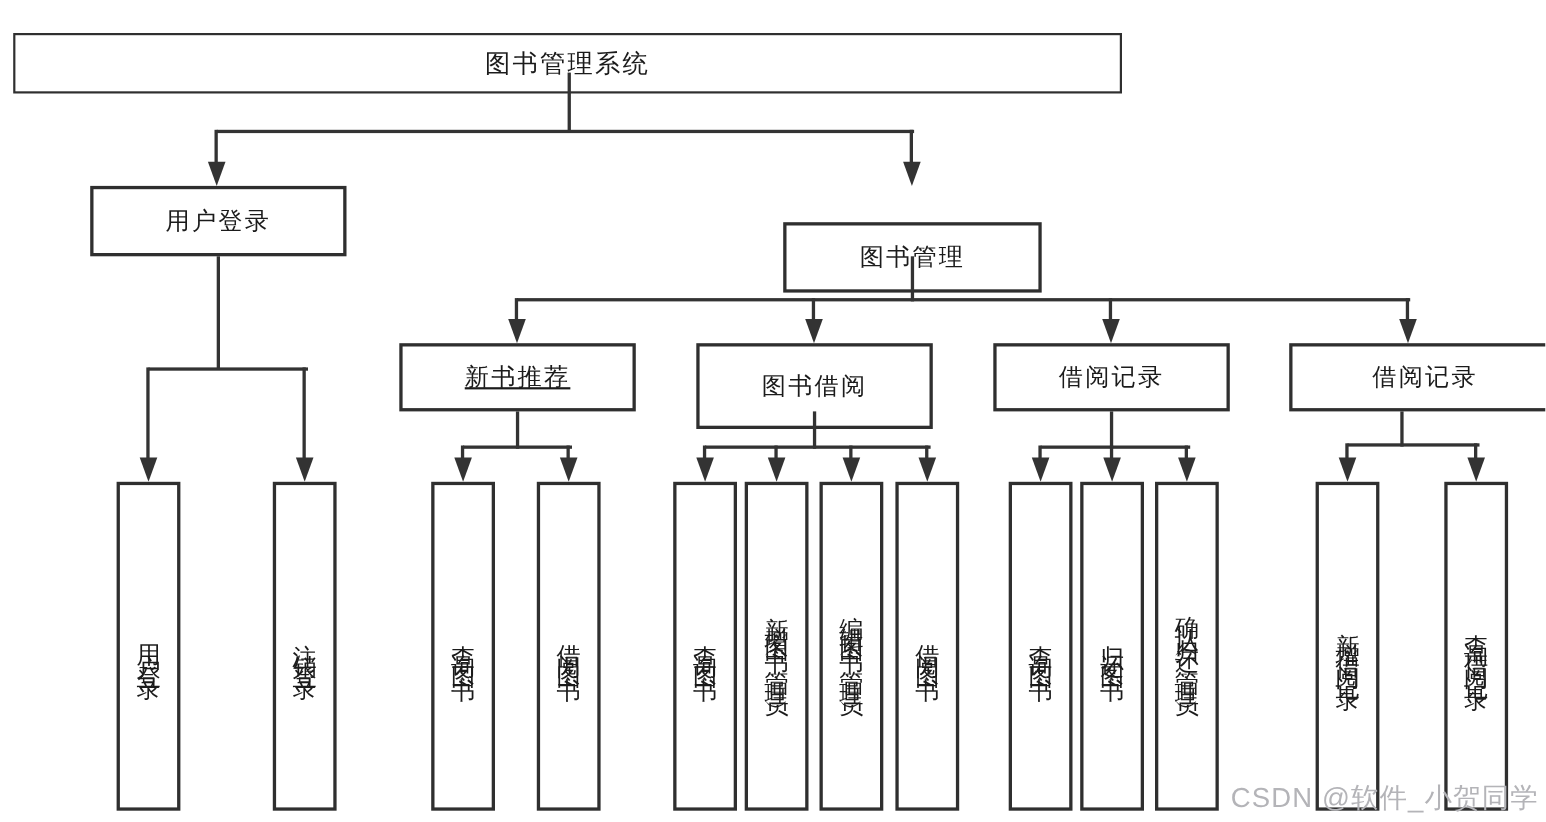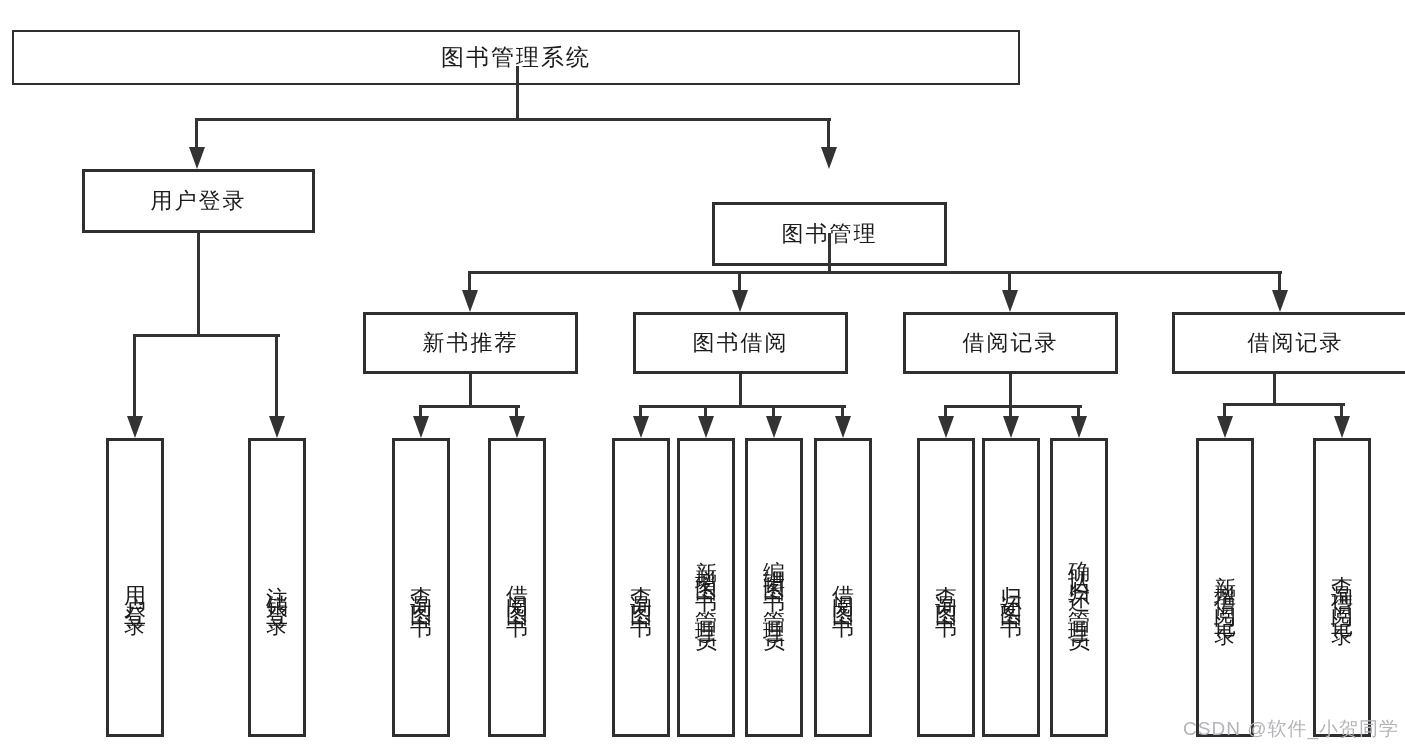--- a/index.html
+++ b/index.html
@@ -45,21 +45,21 @@
     content:"";
     position:absolute; left:0; bottom:0;
     width:0; height:0;
     border-left:8px solid transparent;
     border-right:8px solid transparent;
     border-top:22px solid #333333;
   }
   .watermark {
     position:absolute;
     right:6px; bottom:5px;
-    font-size:19px;
+    font-size:25px;
     color:#b4b4b8;
     letter-spacing:1px;
   }
 </style>
 </head>
 <body>
 
 <div id="canvas">
 
   <div class="box root" style="left:12px; top:30px; width:1008px; height:55px;">图书管理系统</div>
@@ -77,22 +77,22 @@
   <div class="drop" style="left:127px; top:334px; height:104px;"></div>
   <div class="drop" style="left:269px; top:334px; height:104px;"></div>
 
   <div class="vline" style="left:828px; top:233px; height:41px;"></div>
   <div class="hline" style="left:470px; top:271px; width:812px;"></div>
   <div class="drop" style="left:462px; top:271px; height:41px;"></div>
   <div class="drop" style="left:732px; top:271px; height:41px;"></div>
   <div class="drop" style="left:1002px; top:271px; height:41px;"></div>
   <div class="drop" style="left:1272px; top:271px; height:41px;"></div>
 
-  <div class="box" style="left:363px; top:312px; width:215px; height:62px;">新书推荐</div>
-  <div class="box" style="left:633px; top:312px; width:215px; height:62px;">图书借阅</div>
+  <div class="box" style="left:363px; top:312px; width:215px; height:62px;text-decoration:underline;">新书推荐</div>
+  <div class="box" style="left:633px; top:312px; width:215px; height:78px;">图书借阅</div>
   <div class="box" style="left:903px; top:312px; width:215px; height:62px;">借阅记录</div>
   <div class="box" style="left:1172px; top:312px; width:247px; height:62px;">借阅记录</div>
 
   <div class="vline" style="left:469px; top:374px; height:34px;"></div>
   <div class="hline" style="left:421px; top:405px; width:99px;"></div>
   <div class="drop" style="left:413px; top:405px; height:33px;"></div>
   <div class="drop" style="left:509px; top:405px; height:33px;"></div>
 
   <div class="vline" style="left:739px; top:374px; height:34px;"></div>
   <div class="hline" style="left:641px; top:405px; width:205px;"></div>

